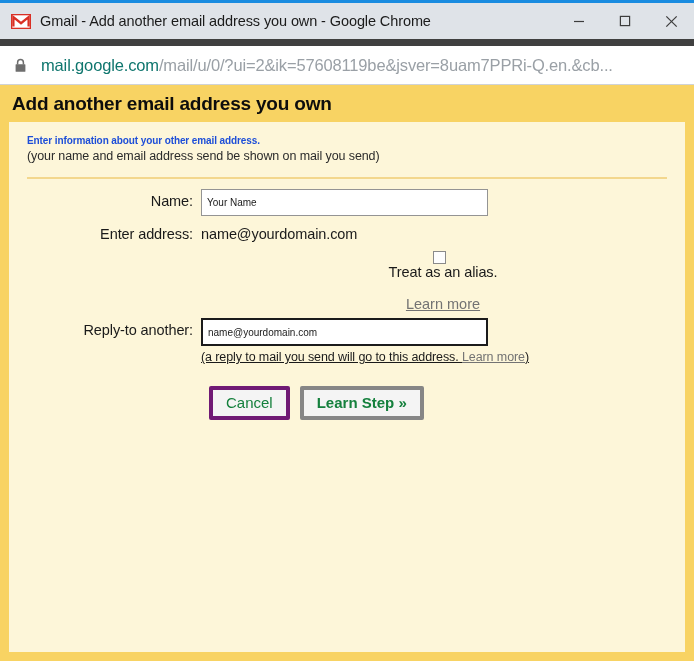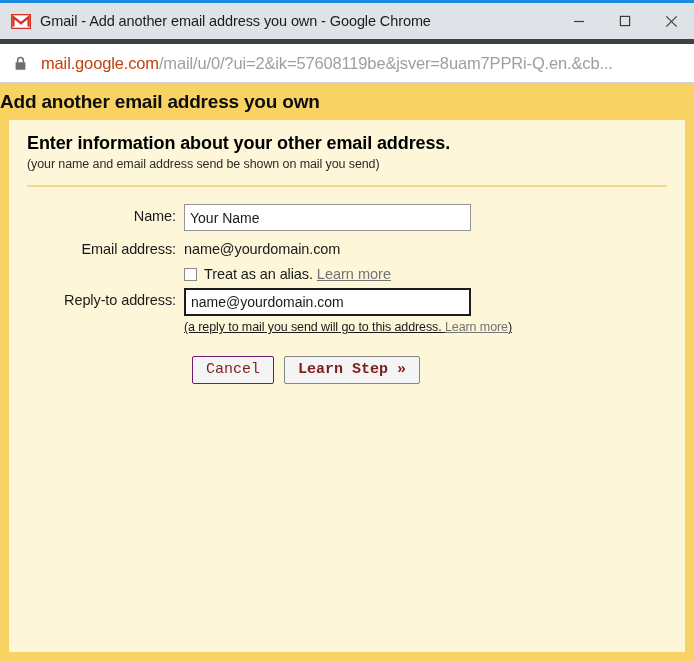--- a/index.html
+++ b/index.html
@@ -29,21 +29,21 @@
     background: #1a8ce0;
     flex: none;
   }
   .titlebar {
     height: 36px;
     flex: none;
     background: #dfe3e8;
     display: flex;
     align-items: center;
     position: relative;
-    border-bottom: 5px solid #404040;
+    border-bottom: 7px solid #404040;
   }
   .titlebar-left {
     display: flex;
     align-items: center;
     padding-left: 11px;
     flex: 1 1 auto;
     min-width: 0;
   }
   .gmail-logo {
     width: 20px;
@@ -92,38 +92,39 @@
     position: relative;
   }
   .url {
     font-size: 16.5px;
     color: #9aa0a6;
     white-space: nowrap;
     overflow: hidden;
     letter-spacing: -0.15px;
   }
   .url .host {
-    color: #c2410c;
+    color: #0f766e;
   }
 
   
   .page {
     flex: 1 1 auto;
     background: #fff8dc;
     display: flex;
     flex-direction: column;
     min-height: 0;
     overflow: hidden;
   }
   .page-header {
     background: #f8d363;
     height: 37px;
     flex: none;
     display: flex;
     align-items: center;
+    padding-left: 12px;
     box-sizing: border-box;
   }
   .page-header-title {
     font-size: 19px;
     font-weight: bold;
     color: #0d0d0d;
     letter-spacing: -0.2px;
   }
   .page-body-wrap {
     flex: 1 1 auto;
@@ -147,40 +148,41 @@
   .bottom-strip {
     height: 9px;
     flex: none;
     background: #f8d363;
   }
 
   .intro {
     padding: 13px 0 0 18px;
   }
   .intro-title {
-    font-size: 18px;
+    font-size: 10px;
     font-weight: bold;
-    color: #000000;
+    color: #1d4ed8;
     letter-spacing: -0.1px;
   }
   .intro-sub {
     font-size: 12.5px;
     color: #2b2b2b;
     margin-top: 3px;
     letter-spacing: -0.1px;
   }
   .divider {
     height: 2px;
     background: #f3d78d;
     margin: 14px 18px 0 18px;
   }
 
   
   .form {
-    margin-top: 17px;
+    margin-top: 10px;
+    padding-left: 17px;
   }
   .form-row {
     display: flex;
     align-items: flex-start;
     margin-bottom: 6px;
   }
   .form-label {
     width: 175px;
     flex: none;
     text-align: right;
@@ -190,21 +192,21 @@
     color: #1a1a1a;
     padding-top: 4px;
     letter-spacing: -0.1px;
   }
   .form-field {
     flex: 1 1 auto;
     min-width: 0;
   }
   input.text-input {
     font-family: "Liberation Sans", sans-serif;
-    font-size: 14px;
+    font-size: 10px;
     color: #1a1a1a;
     background: #ffffff;
     border: 1px solid #949494;
     box-sizing: border-box;
     width: 287px;
     height: 27px;
     padding: 2px 5px;
     outline: none;
   }
   input.text-input.focused {
@@ -214,20 +216,21 @@
   .static-value {
     font-size: 14.5px;
     color: #1a1a1a;
     padding-top: 4px;
     letter-spacing: -0.1px;
   }
   .alias-row {
     display: flex;
     align-items: center;
     padding-top: 3px;
+    flex-direction: column;
   }
   .checkbox {
     width: 13px;
     height: 13px;
     border: 1px solid #8a8a8a;
     background: #fdfdfd;
     box-sizing: border-box;
     flex: none;
     margin-right: 7px;
   }
@@ -252,25 +255,25 @@
   .hint a.learn-more {
     font-size: 12.5px;
   }
 
   .buttons-row {
     display: flex;
     margin-top: 22px;
     padding-left: 183px;
   }
   .btn {
-    font-family: Liberation Mono, monospace;
+    font-family: Liberation Sans, sans-serif;
     font-size: 15px;
-    color: #7f1d1d;
+    color: #15803d;
     background: #f4f4f4;
-    border: 1px solid #701a75;
+    border: 4px solid #701a75;
     border-radius: 2px;
     padding: 4px 13px 5px 13px;
     cursor: pointer;
     line-height: 1.15;
   }
   .btn.primary {
     font-weight: bold;
     margin-left: 10px;
     border-color: #868686;
   }
@@ -344,40 +347,40 @@
         <div class="form">
 
           <div class="form-row">
             <div class="form-label">Name:</div>
             <div class="form-field">
               <input class="text-input" type="text" value="Your Name" style="">
             </div>
           </div>
 
           <div class="form-row">
-            <div class="form-label">Email address:</div>
+            <div class="form-label">Enter address:</div>
             <div class="form-field">
               <div class="static-value">name@yourdomain.com</div>
             </div>
           </div>
 
           <div class="form-row">
             <div class="form-label"></div>
             <div class="form-field">
               <div class="alias-row">
                 <span class="checkbox"></span>
                 <span class="alias-text">Treat as an alias.</span>
                 <span class="alias-text">&nbsp;</span>
                 <a class="learn-more">Learn more</a>
               </div>
             </div>
           </div>
 
           <div class="form-row">
-            <div class="form-label">Reply-to address:</div>
+            <div class="form-label">Reply-to another:</div>
             <div class="form-field">
               <input class="text-input focused" type="text" value="name@yourdomain.com" style="">
               <div class="hint"><span>(a reply to mail you send will go to this address. </span><a class="learn-more">Learn more</a><span>)</span></div>
             </div>
           </div>
 
           <div class="buttons-row">
             <button class="btn">Cancel</button>
             <button class="btn primary">Learn Step »</button>
           </div>

